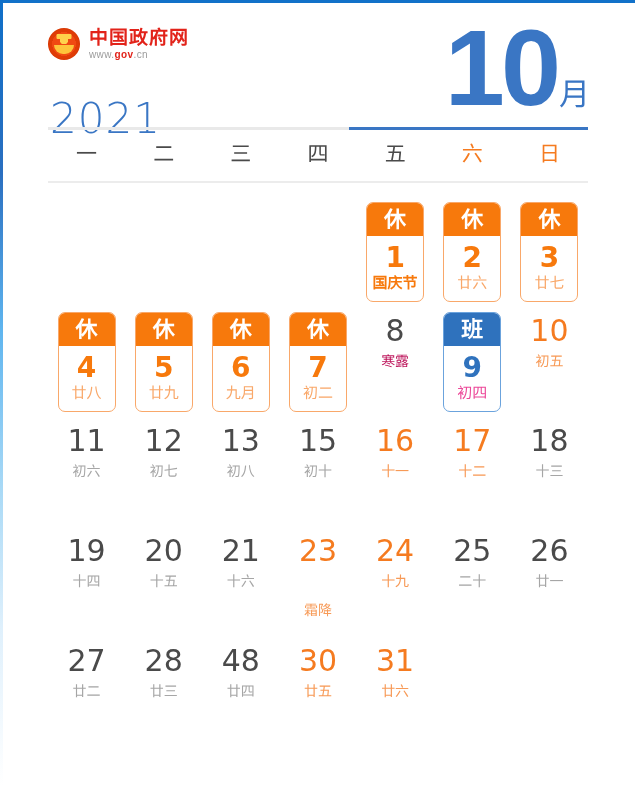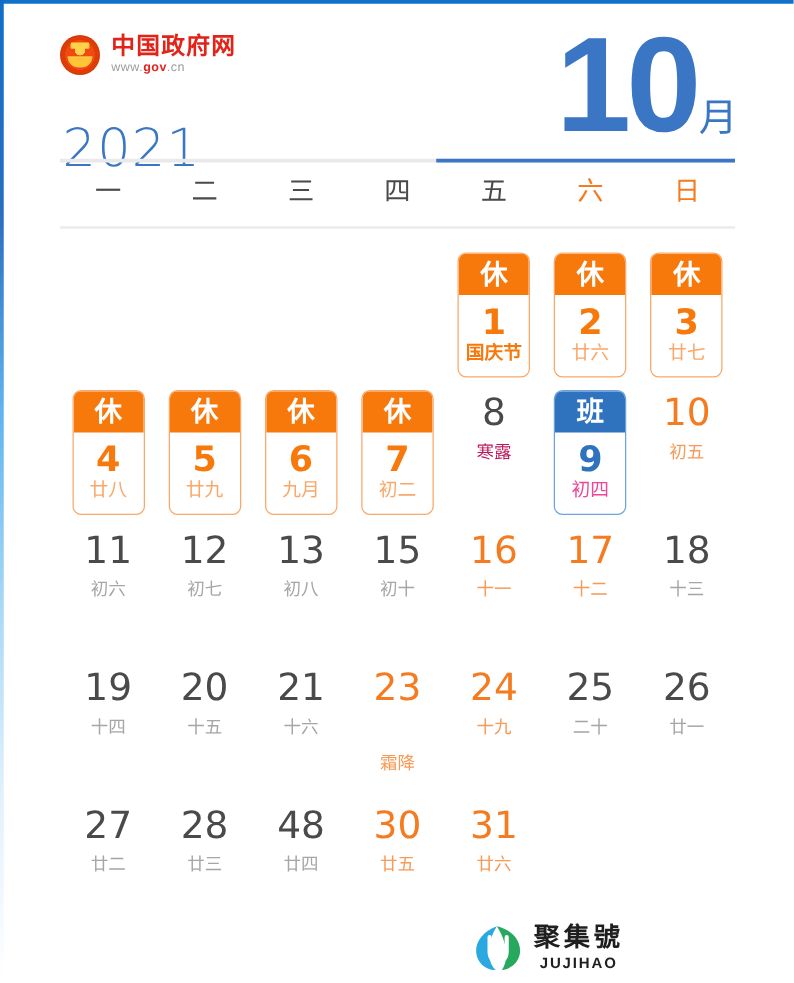--- a/index.html
+++ b/index.html
@@ -499,28 +499,14 @@
       <div class="cell weekend">
         <div class="dnum">30</div>
         <div class="dlunar">廿五</div>
       </div>
       <div class="cell weekend">
         <div class="dnum">31</div>
         <div class="dlunar">廿六</div>
       </div>
     </div>
 
-  <div class="watermark">
-    <div class="wm-mark">
-      <svg viewBox="0 0 44 44" width="43" height="43" aria-hidden="true">
-        <path d="M22 3 C34 6 41 14 41 23 C41 33 33 41 22 41 C11 41 3 33 3 23 C3 14 10 6 22 3 Z" fill="none"></path>
-        <path d="M21 4 C33 7 40 15 40 24 C40 32 34 39 25 40 C30 33 31 20 21 4 Z" fill="#27a85f"></path>
-        <path d="M21 4 C10 8 4 16 4 24 C4 33 11 40 20 40 C13 33 12 18 21 4 Z" fill="#2aa9e0"></path>
-        <path d="M15 13 L15 25 C15 30 18 33 22 33 C26 33 29 30 29 25 L29 13" fill="none" stroke="#ffffff" stroke-width="3.4" stroke-linecap="round"></path>
-      </svg>
-    </div>
-    <div class="wm-text">
-      <div class="wm-cn">聚集號</div>
-      <div class="wm-en">JUJIHAO</div>
-    </div>
-  </div>
 
 </div>
 
 </body></html>

